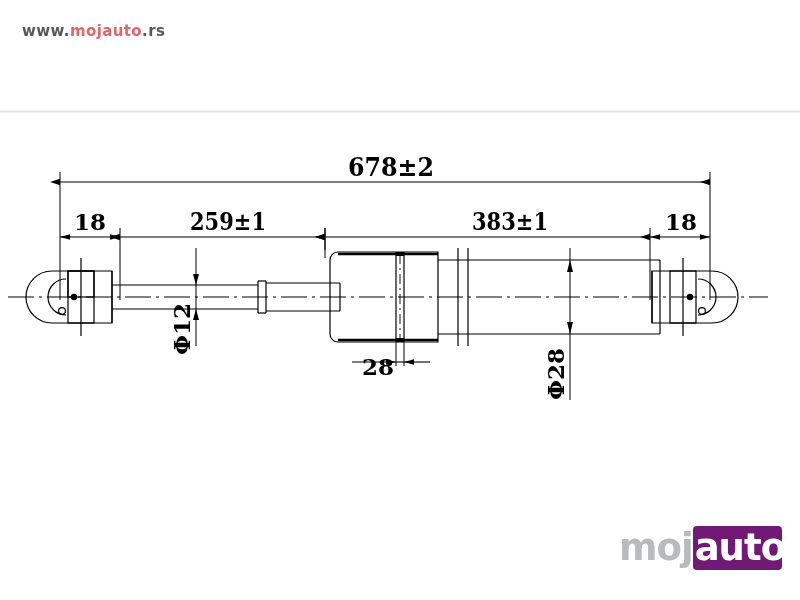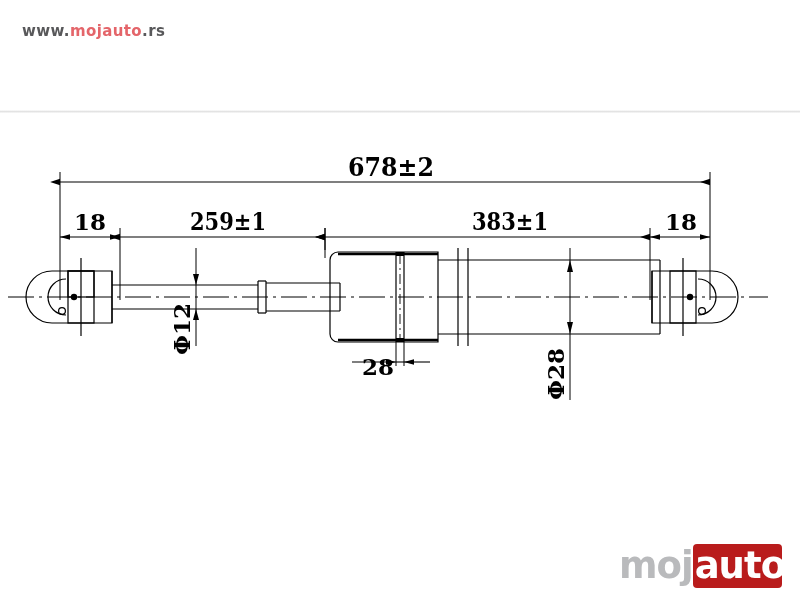--- a/index.html
+++ b/index.html
@@ -51,21 +51,21 @@
     left: 0;
     top: 0;
     width: 800px;
     height: 600px;
   }
 
   
   #logo-watermark {
     position: absolute;
     left: 612px;
-    top: 544px;
+    top: 526px;
     width: 170px;
     height: 44px;
   }
   #logo-watermark .logo-inner {
     position: relative;
     width: 170px;
     height: 44px;
     border-radius: 4px;
     overflow: hidden;
     display: flex;
@@ -74,21 +74,21 @@
   #logo-watermark .logo-moj {
     font-family: "DejaVu Sans", sans-serif;
     font-size: 37px;
     font-weight: 700;
     color: #b9babc;
     letter-spacing: -1px;
     padding-left: 7px;
     line-height: 40px;
   }
   #logo-watermark .logo-auto-wrap {
-    background: #b91c1c;
+    background: #701a75;
     border-radius: 4px;
     height: 44px;
     display: flex;
     align-items: center;
     padding: 0 7px 0 2px;
   }
   #logo-watermark .logo-auto {
     font-family: "DejaVu Sans", sans-serif;
     font-size: 37px;
     font-weight: 700;

